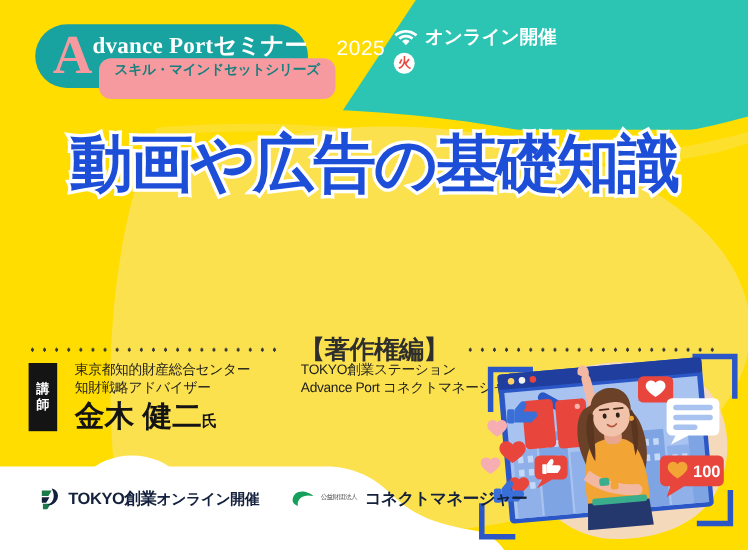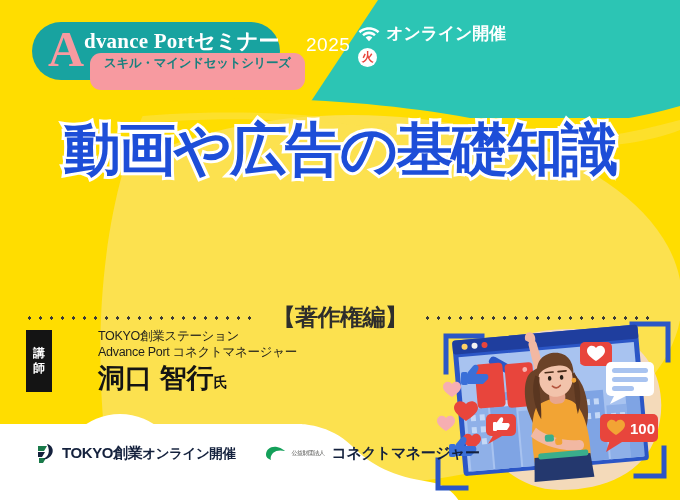--- a/index.html
+++ b/index.html
@@ -337,27 +337,31 @@
     <span class="subtitle-text">【著作権編】</span>
     <span class="dot-rule"></span>
   </div>
 
   <div class="speakers">
     <div class="sp-badge">
       <span>講</span>
       <span>師</span>
     </div>
 
+    <div class="sp-entry">
+      <div class="sp-org">東京都知的財産総合センター</div>
+      <div class="sp-org">知財戦略アドバイザー</div>
+      <div class="sp-name"><span>金木 健二</span><span class="suffix">氏</span></div>
+    </div>
 
     <span class="sp-gap"></span>
 
     <div class="sp-entry">
       <div class="sp-org">TOKYO創業ステーション</div>
       <div class="sp-org">Advance Port コネクトマネージャー</div>
-      <div class="sp-name"><span>洞口 智行</span><span class="suffix">氏</span></div>
     </div>
   </div>
 
   <div class="illo">
     <svg viewBox="0 0 250 190" aria-hidden="true">
 
       <path d="M40,120 C18,96 30,48 66,34 C104,18 150,14 186,26 C226,40 240,86 226,126 C214,162 176,180 130,180 C86,180 60,148 40,120 Z" fill="#F3D9CE" opacity="0.9"></path>
 
       <path d="M16,26 L16,62 M16,26 L52,26" stroke="#2B56C6" stroke-width="5" fill="none" stroke-linecap="square"></path>
       <path d="M238,14 L238,50 M238,14 L202,14" stroke="#2B56C6" stroke-width="5" fill="none" stroke-linecap="square"></path>

